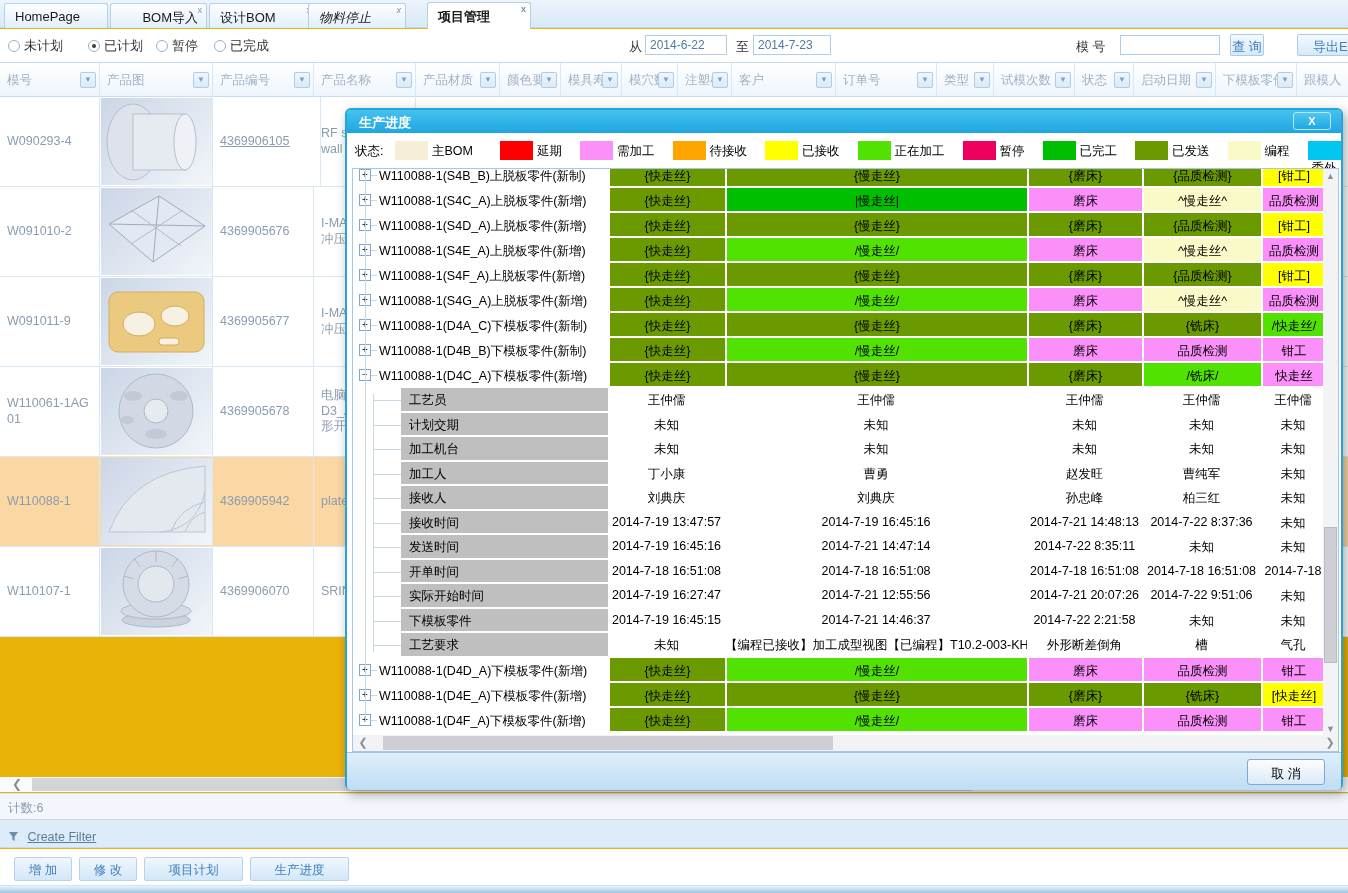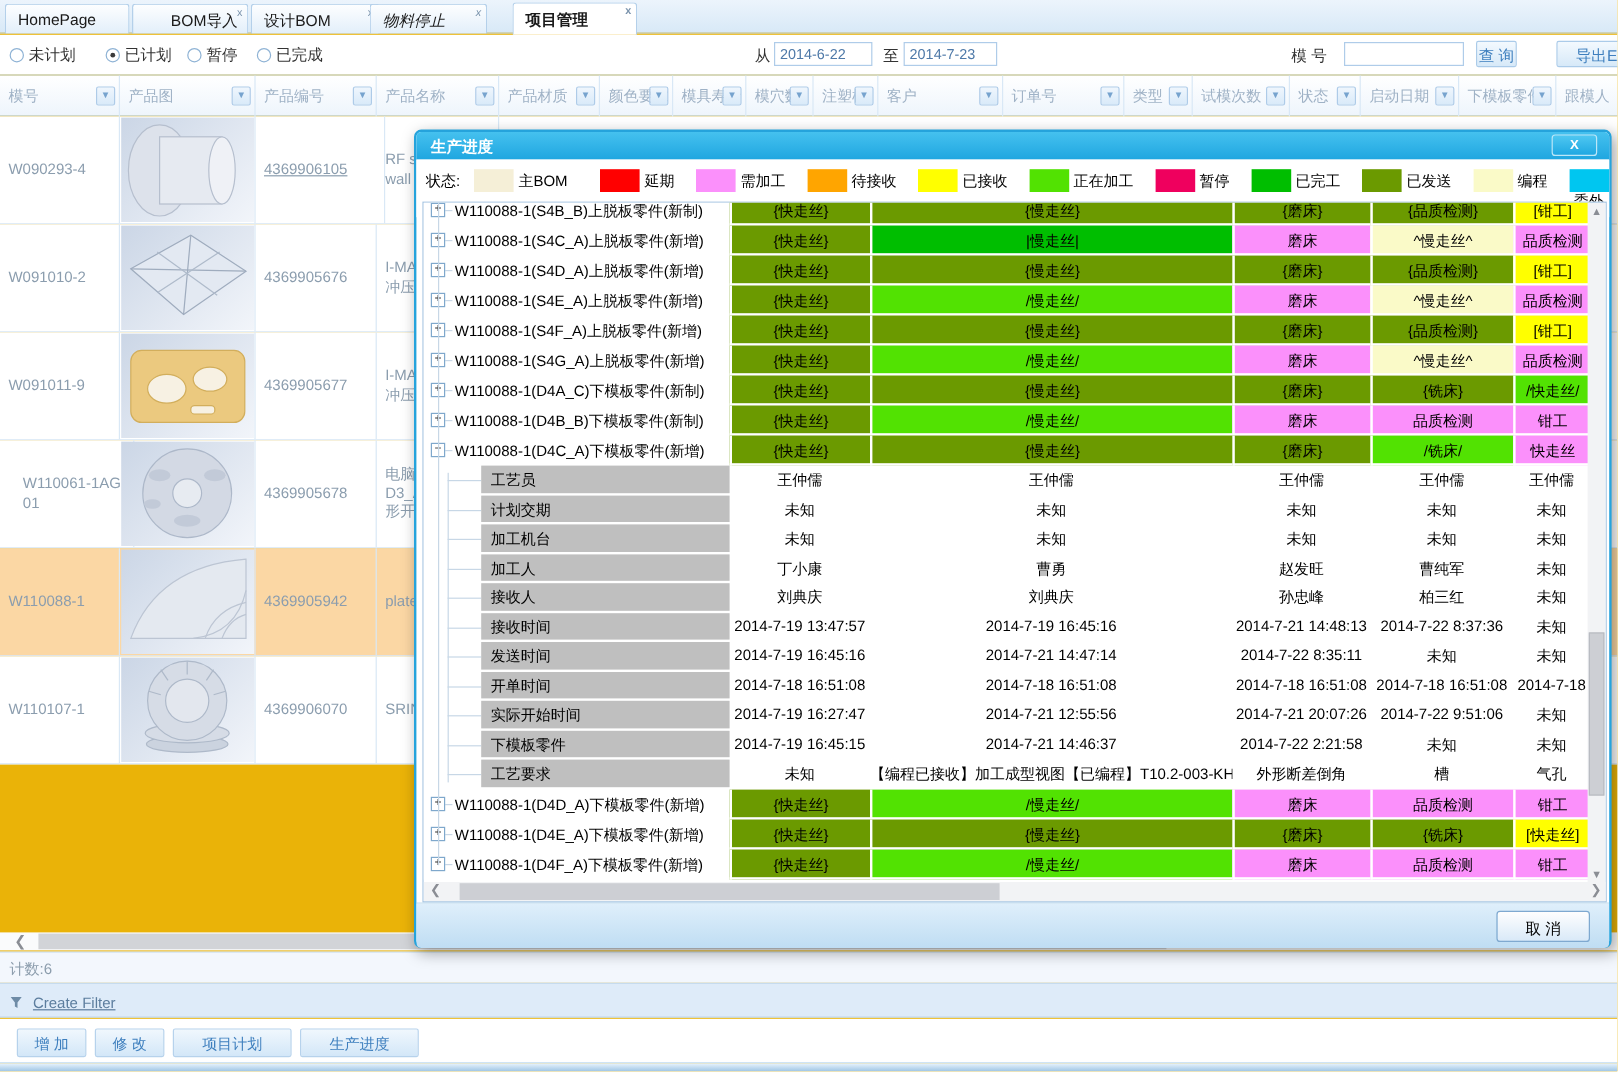--- a/index.html
+++ b/index.html
@@ -217,21 +217,21 @@
         </div>
         <div class="gcell vmid" style="left: 213px; width: 101px;">
           <span>4369905677</span>
         </div>
         <div class="gcell" style="left: 314px; width: 102px; display: flex; flex-direction: column; justify-content: center; padding-top: 0px;">
           <span>I-MAC</span>
           <span>冲压L</span>
         </div>
       </div>
       <div class="grow" style="top: 367px;">
-        <div class="gcell vmid" style="left: 12px; width: 100px; word-break: break-all;">
+        <div class="gcell vmid" style="left: 0px; width: 100px; word-break: break-all;">
           <span>W110061-1AG01</span>
         </div>
         <div class="gcell" style="left: 100px; width: 113px; padding: 0px;">
           <div class="pimg"><svg viewBox="0 0 111 87">
               <circle cx="55" cy="43" r="37" fill="#D3D9E4" stroke="#ADB8C9"></circle>
               <circle cx="55" cy="43" r="12" fill="#E7EBF1" stroke="#ADB8C9"></circle>
               <ellipse cx="32" cy="28" rx="9" ry="5" fill="#C2CAD8"></ellipse>
               <ellipse cx="78" cy="28" rx="9" ry="5" fill="#C2CAD8"></ellipse>
               <ellipse cx="55" cy="66" rx="11" ry="5" fill="#C2CAD8"></ellipse>
               <ellipse cx="26" cy="52" rx="7" ry="4" fill="#C2CAD8"></ellipse>

